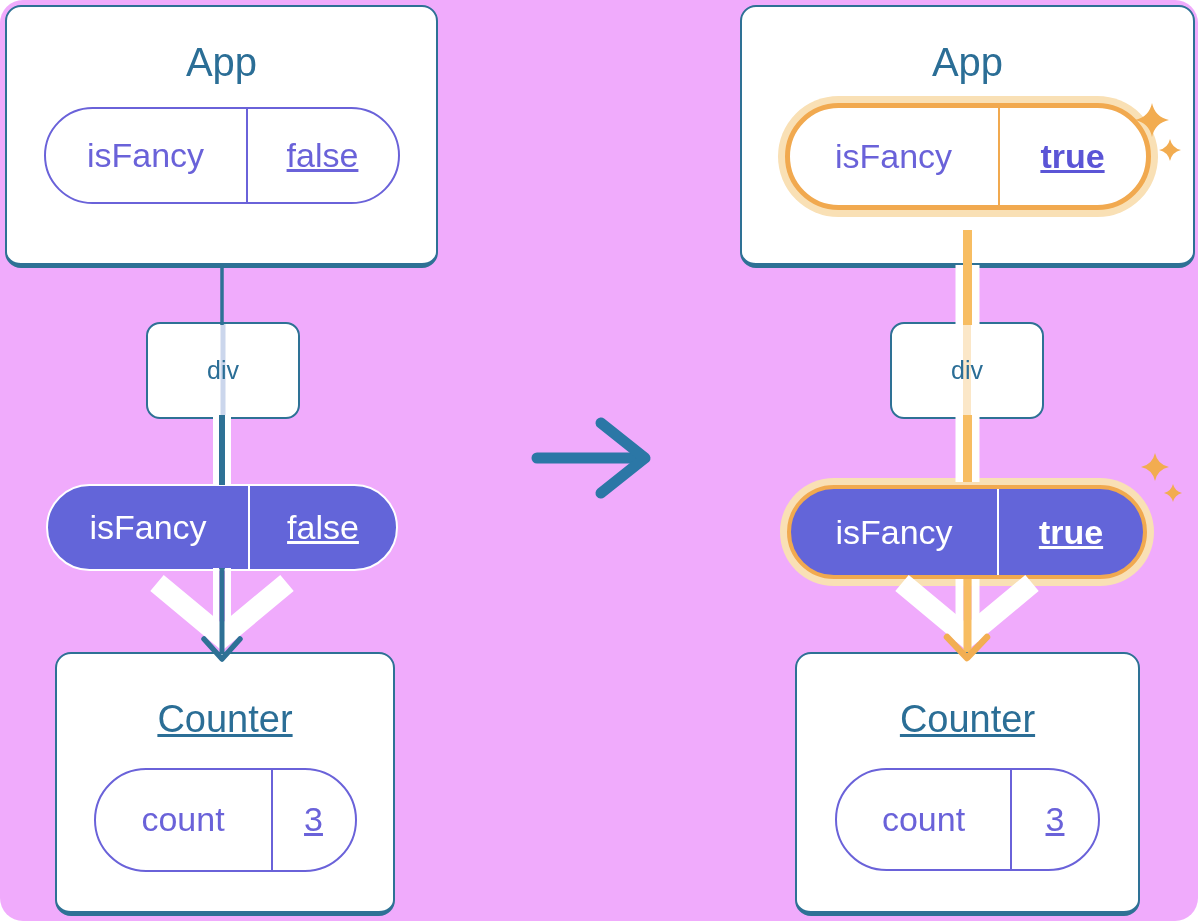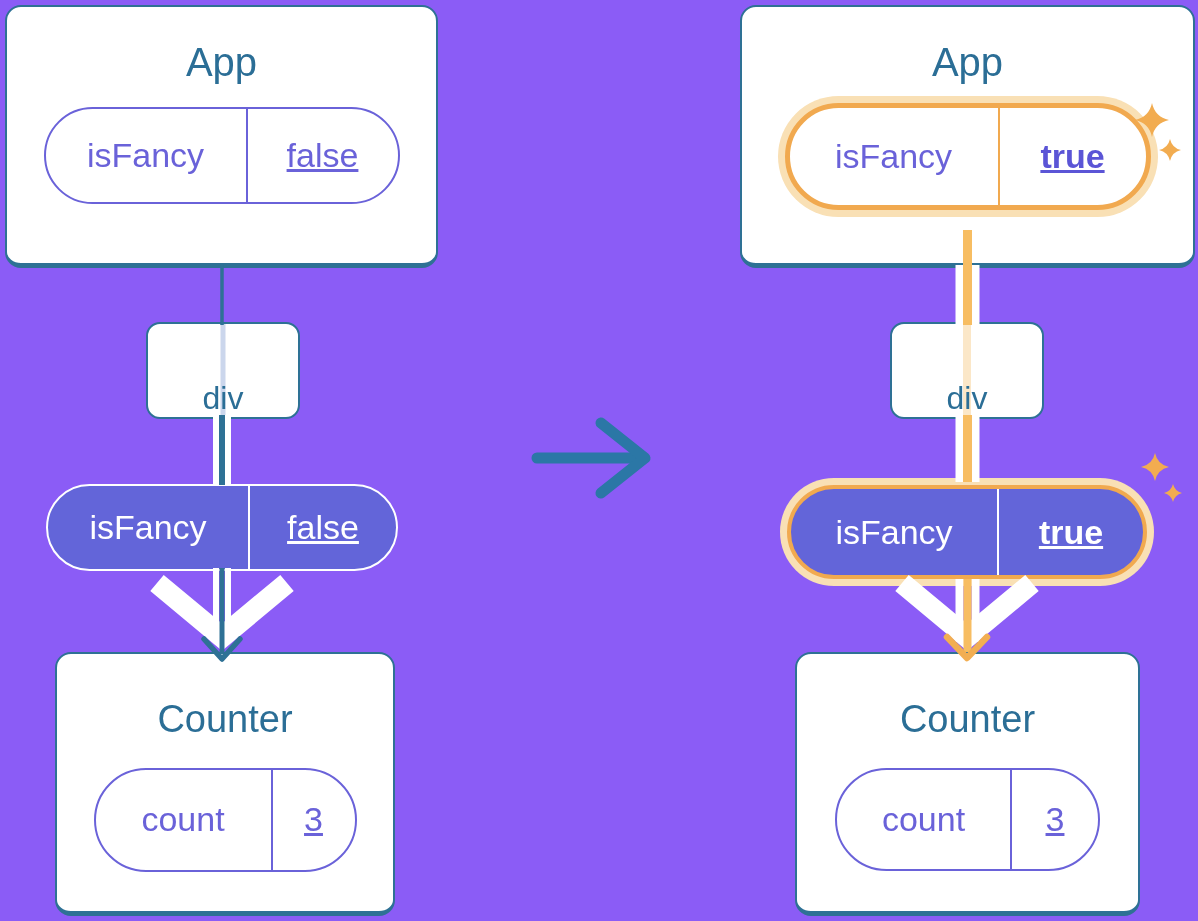--- a/index.html
+++ b/index.html
@@ -1,39 +1,40 @@
 <!DOCTYPE html>
 <html><head>
 <meta charset="utf-8">
 <style>
   html,body{margin:0;padding:0;}
   body{font-family:"Liberation Sans", sans-serif;}
   #stage{
     position:relative;
     width:1198px;height:921px;
-    background:#8b5cf6;
+    background:#f0abfc;
     overflow:hidden;
+    border-radius:23px;
   }
   
   .card{
     position:absolute;
     background:#ffffff;
     border:2px solid #2E7195;
     border-bottom-width:5px;
     border-radius:16px;
     box-sizing:border-box;
     display:flex;flex-direction:column;align-items:center;
   }
   .card-title{
     color:#2B6E96;
     font-weight:500;
     line-height:1.15;
   }
   .app-title{font-size:40px;margin-top:32px;}
-  .counter-title{font-size:38px;margin-top:44px;}
+  .counter-title{font-size:38px;margin-top:44px;text-decoration:underline;}
   
   .pill{
     display:flex;align-items:stretch;
     box-sizing:border-box;
     border-radius:60px;
     overflow:hidden;
     font-size:34px;
   }
   .pill-cell{display:flex;align-items:center;justify-content:center;}
   .pill-key{flex:0 0 auto;}
@@ -65,22 +66,22 @@
     color:#ffffff;
   }
   .pill-solid-ring .pill-val{border-left:2.5px solid #ffffff;font-weight:bold;}
   
   .node{
     position:absolute;
     box-sizing:border-box;
     background:#ffffff;
     border:2.5px solid #2E7195;
     border-radius:14px;
-    display:flex;align-items:flex-end;justify-content:center;
-    font-size:32px;color:#2B6E96;
+    display:flex;align-items:center;justify-content:center;
+    font-size:25px;color:#2B6E96;
     overflow:hidden;
   }
   .node-stripe{
     position:absolute;top:0;bottom:0;
     left:50%;transform:translateX(-50%);
   }
   .node-label{position:relative;}
   
   .overlay{position:absolute;left:0;top:0;pointer-events:none;}
   .sparkles{position:absolute;pointer-events:none;}

